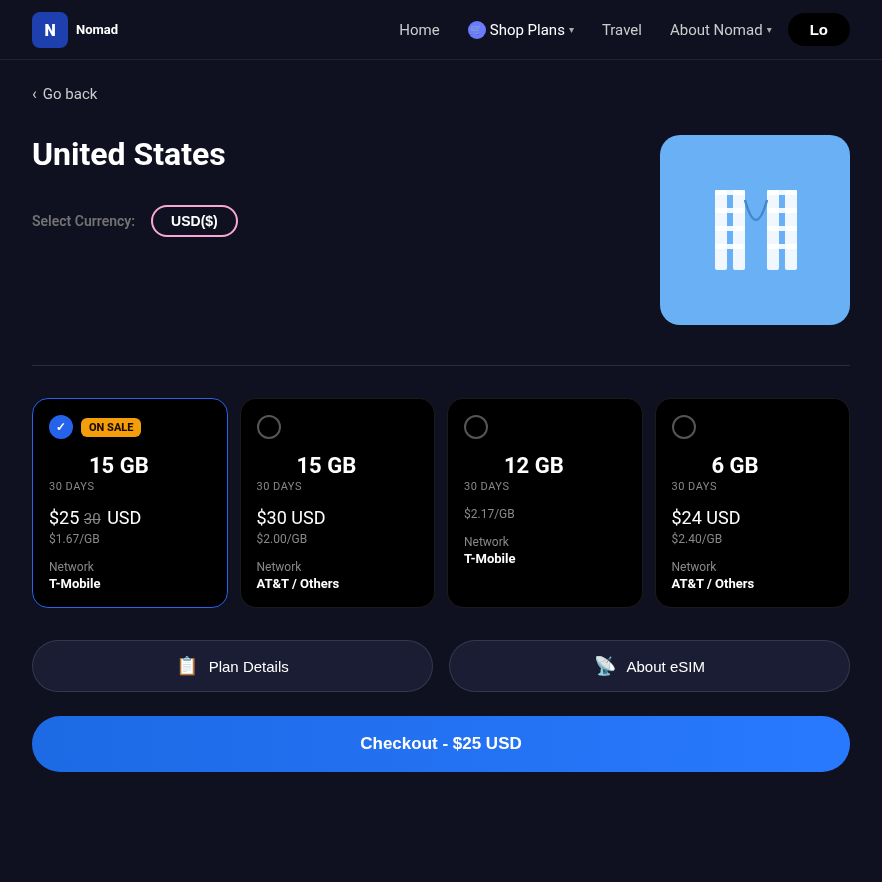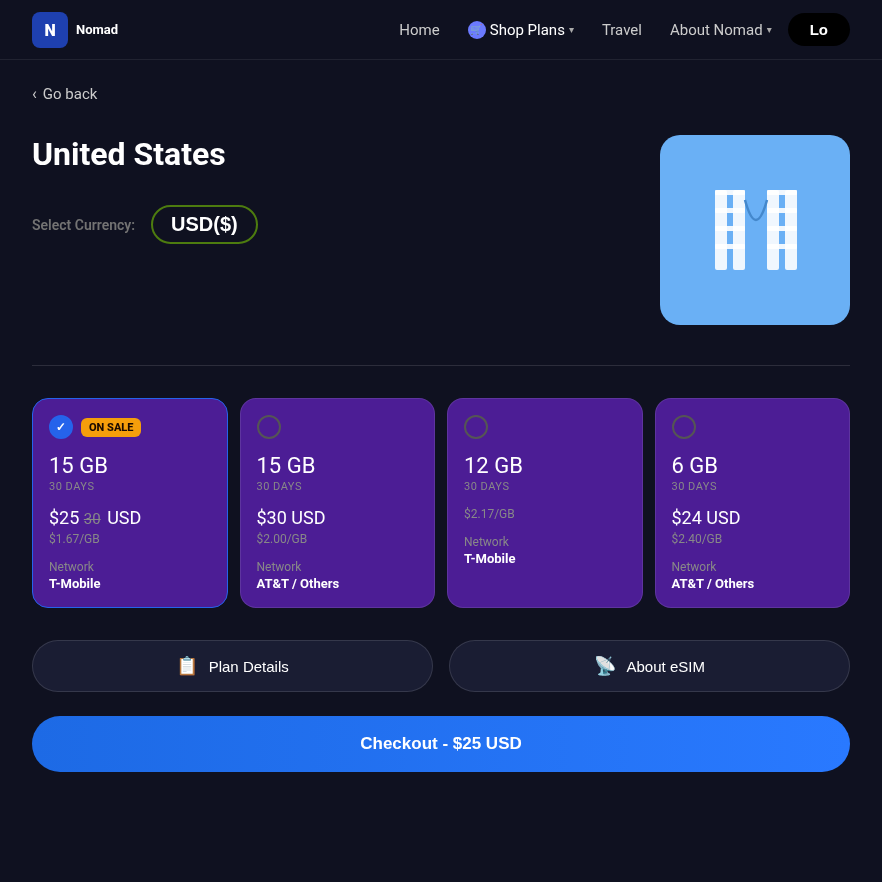--- a/index.html
+++ b/index.html
@@ -113,25 +113,25 @@
       align-items: center;
       gap: 16px;
     }
     .currency-label {
       font-size: 14px;
       font-weight: 600;
       color: #737373;
     }
     .currency-btn {
       background: transparent;
-      border: 2px solid #4d7c0f;
+      border: 2px solid #f9a8d4;
       border-radius: 20px;
       color: #fff;
       padding: 6px 18px;
-      font-size: 20px;
+      font-size: 14px;
       font-weight: 600;
       cursor: pointer;
     }
 
     .hero-image {
       width: 190px;
       height: 190px;
       background: #6ab0f5;
       border-radius: 20px;
       display: flex;
@@ -153,21 +153,21 @@
     }
 
     
     .plans-grid {
       display: grid;
       grid-template-columns: repeat(4, 1fr);
       gap: 12px;
       margin-bottom: 32px;
     }
     .plan-card {
-      background: #4c1d95;
+      background: #000000;
       border: 1.5px solid rgba(255,255,255,0.1);
       border-radius: 16px;
       padding: 16px;
       cursor: pointer;
       position: relative;
     }
     .plan-card.selected {
       border-color: #2563eb;
     }
     .plan-card-header {
@@ -200,22 +200,23 @@
       background: #f59e0b;
       color: #1a0a00;
       font-size: 11px;
       font-weight: 800;
       padding: 3px 8px;
       border-radius: 6px;
       text-transform: uppercase;
     }
     .plan-gb {
       font-size: 22px;
-      font-weight: 400;
+      font-weight: 700;
       margin-bottom: 2px;
+      margin-left: 40px;
     }
     .plan-days {
       font-size: 11px;
       color: #888;
       letter-spacing: 0.5px;
       margin-bottom: 14px;
       text-transform: uppercase;
     }
     .plan-price-main {
       font-size: 18px;

